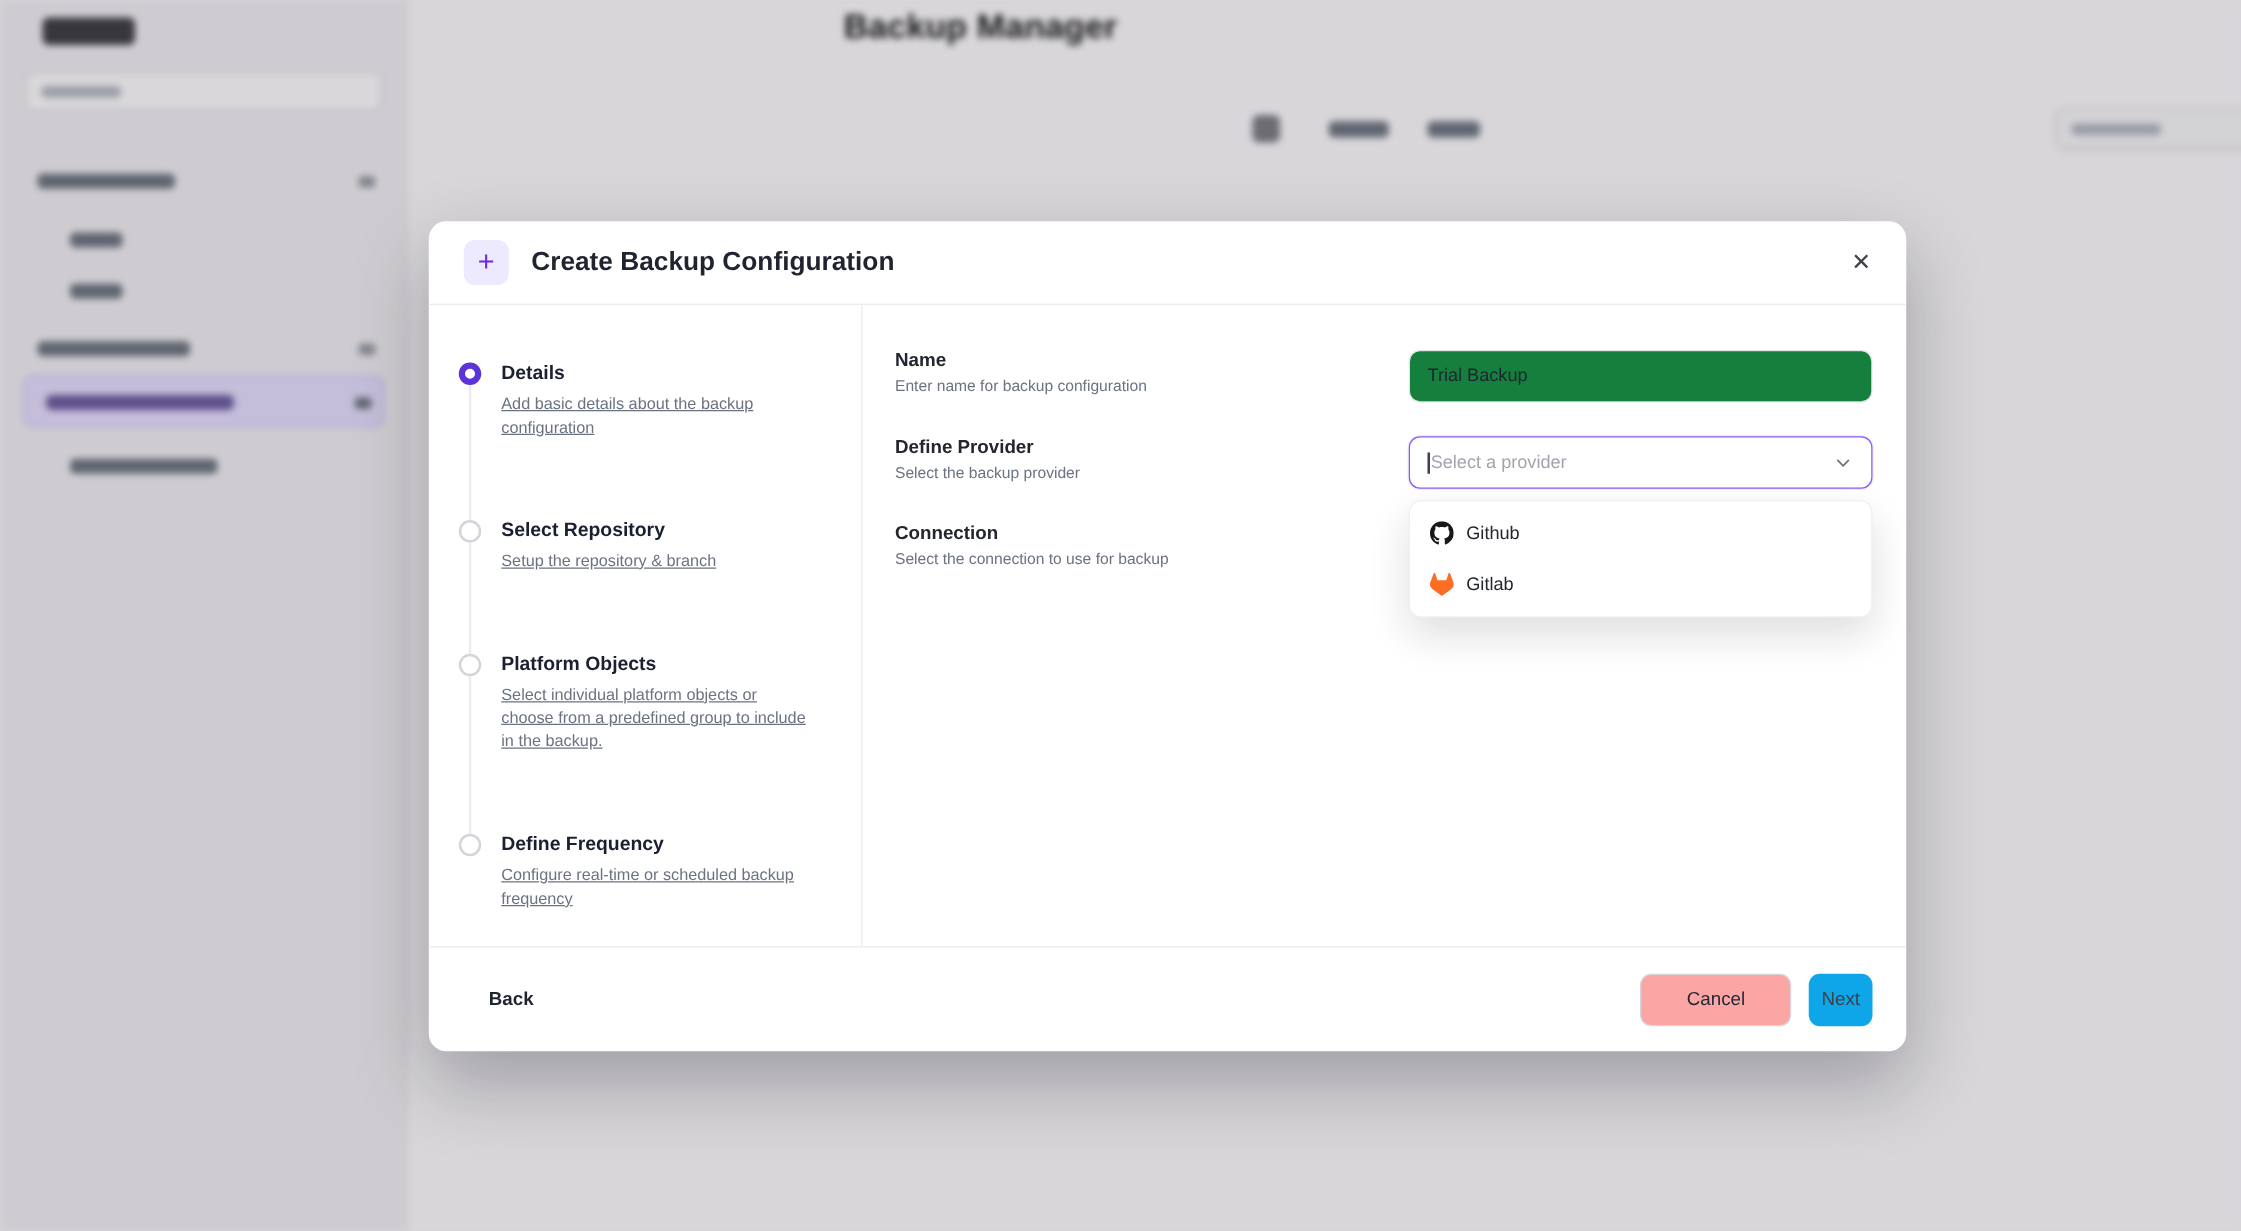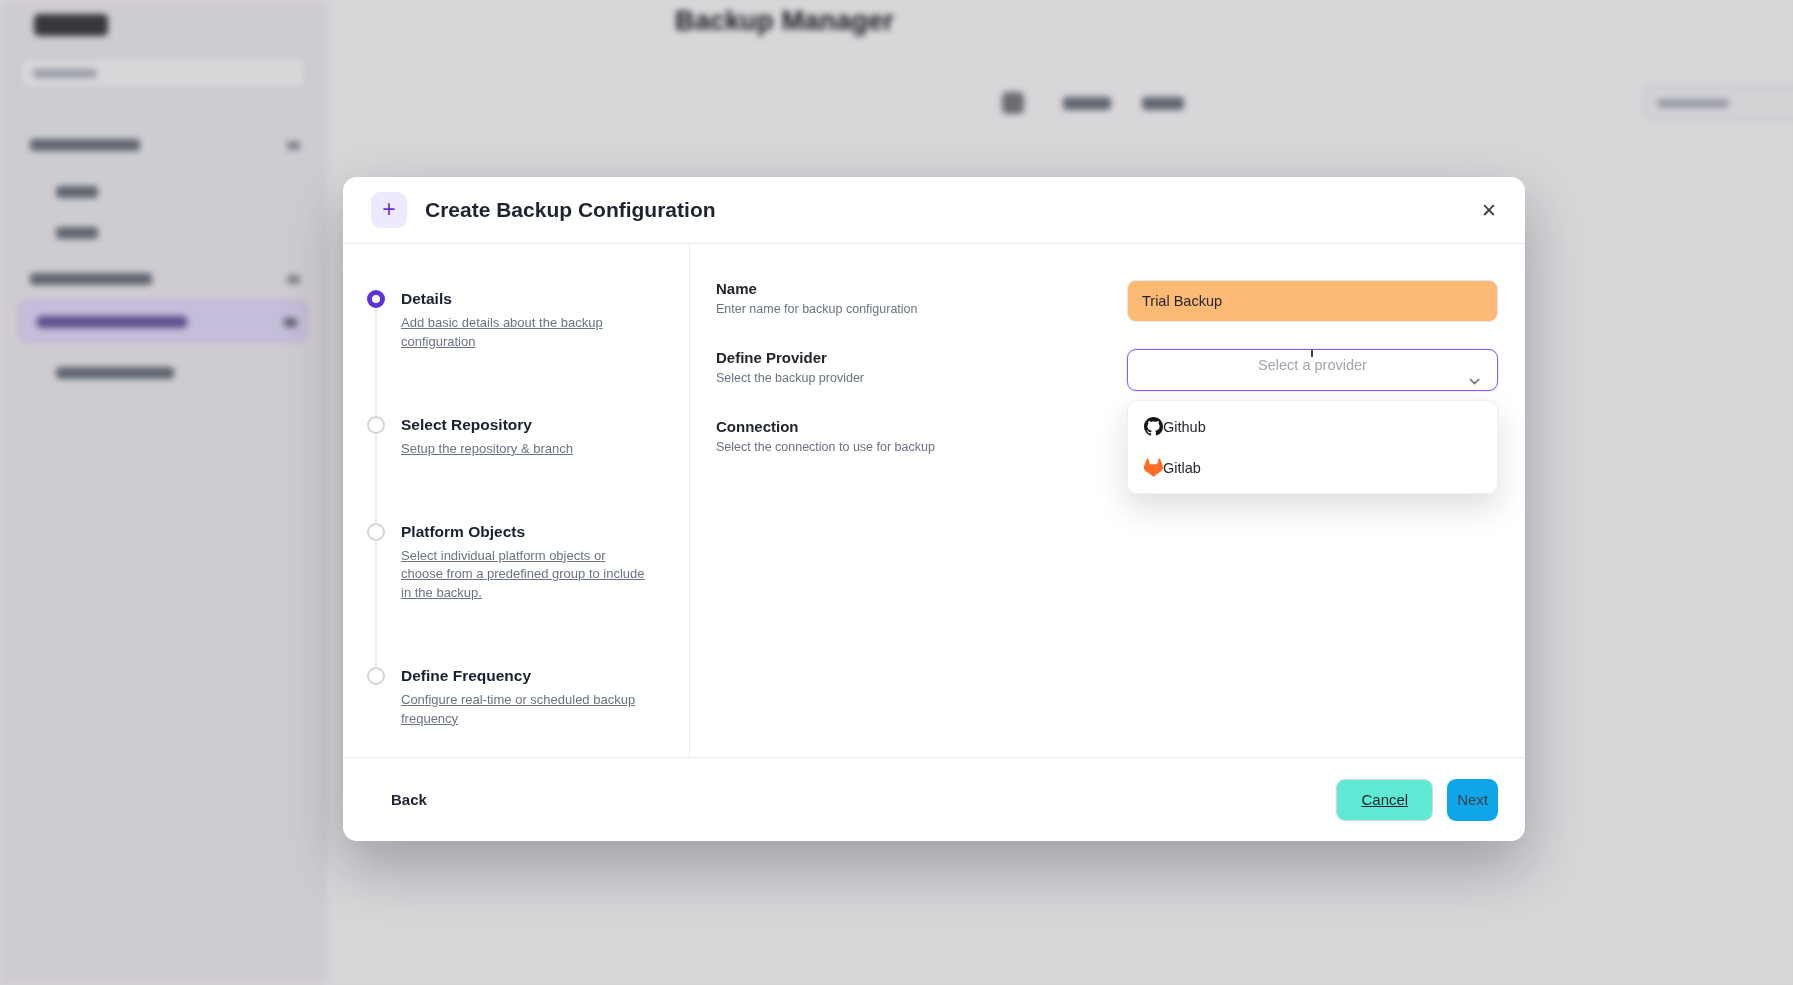--- a/index.html
+++ b/index.html
@@ -49,38 +49,38 @@
   .step-title { font-size:15.5px; font-weight:700; color:#1b2030; margin-bottom:6px; }
   .step-desc { font-size:13px; color:#6b7280; line-height:1.45; max-width:250px;text-decoration:underline; }
 
   
   .form-col { flex:1 1 auto; padding:36px 27px 0 26px; }
   .f-row { display:flex; justify-content:space-between; align-items:flex-start; margin-bottom:27px; }
   .f-label { font-size:15px; font-weight:600; color:#23262f; }
   .f-hint { font-size:12.5px; color:#6b7280; margin-top:5px; }
   .f-field { width:371px; position:relative; }
   .text-input { width:100%; height:42px; border:1px solid #e4e4e9; border-radius:9px; padding:0 14px; font-size:14.5px;
-                color:#1f2430; font-family:inherit; background:#fdba74; outline:none; }
+                color:#1f2430; font-family:inherit; background:#15803d; outline:none; }
   .select { width:100%; height:42px; border:1.5px solid #8b5cf6; border-radius:9px; padding:0 14px; display:flex; align-items:center;
-            cursor:pointer; background:#fff; box-shadow:0 0 0 1px rgba(139,92,246,.12);flex-direction:column; }
+            cursor:pointer; background:#fff; box-shadow:0 0 0 1px rgba(139,92,246,.12); }
   .caret { width:1.5px; height:17px; background:#374151; margin-right:1px; }
   .ph { font-size:14.5px; color:#a3a3ad; }
   .select .chevron { margin-left:auto; display:flex; }
 
   .dropdown { position:absolute; top:calc(100% + 9px); left:0; width:100%; background:#fff; border:1px solid #f0f0f2; border-radius:10px;
               box-shadow:0 14px 32px rgba(20,20,35,.14); padding:5px 0; z-index:5; }
-  .opt { height:41px; display:flex; align-items:center; padding:0 16px; font-size:14.5px; color:#23262f; cursor:pointer; }
+  .opt { height:41px; display:flex; align-items:center; gap:10px; padding:0 16px; font-size:14.5px; color:#23262f; cursor:pointer; }
   .opt .icn { display:flex; align-items:center; }
 
   
   .m-footer { flex:0 0 84px; border-top:1px solid #ececf0; display:flex; align-items:center; padding:0 27px 0 48px; }
   .back-btn { font-size:15px; color:#1f2430; background:none; border:none; cursor:pointer; font-family:inherit; font-weight:700; }
   .f-spacer { flex:1; }
   .btn { height:42px; border-radius:9px; font-size:15px; font-family:inherit; cursor:pointer; font-weight:500; }
-  .btn-cancel { padding:0 24px; background:#5eead4; border:1px solid #d6d6dc; color:#1f2430; margin-right:14px;text-decoration:underline; }
+  .btn-cancel { padding:0 36px; background:#fca5a5; border:1px solid #d6d6dc; color:#1f2430; margin-right:14px; }
   .btn-next { padding:0 10px; background:#0ea5e9; border:none; color:#3f3f46; }
 </style>
 </head>
 <body>
 
 <div class="page">
   <div class="main-area">
     <div class="pg-title">Backup Manager</div>
     <div class="tb-icon"></div>
     <div class="bbar tb-bar1"></div>

